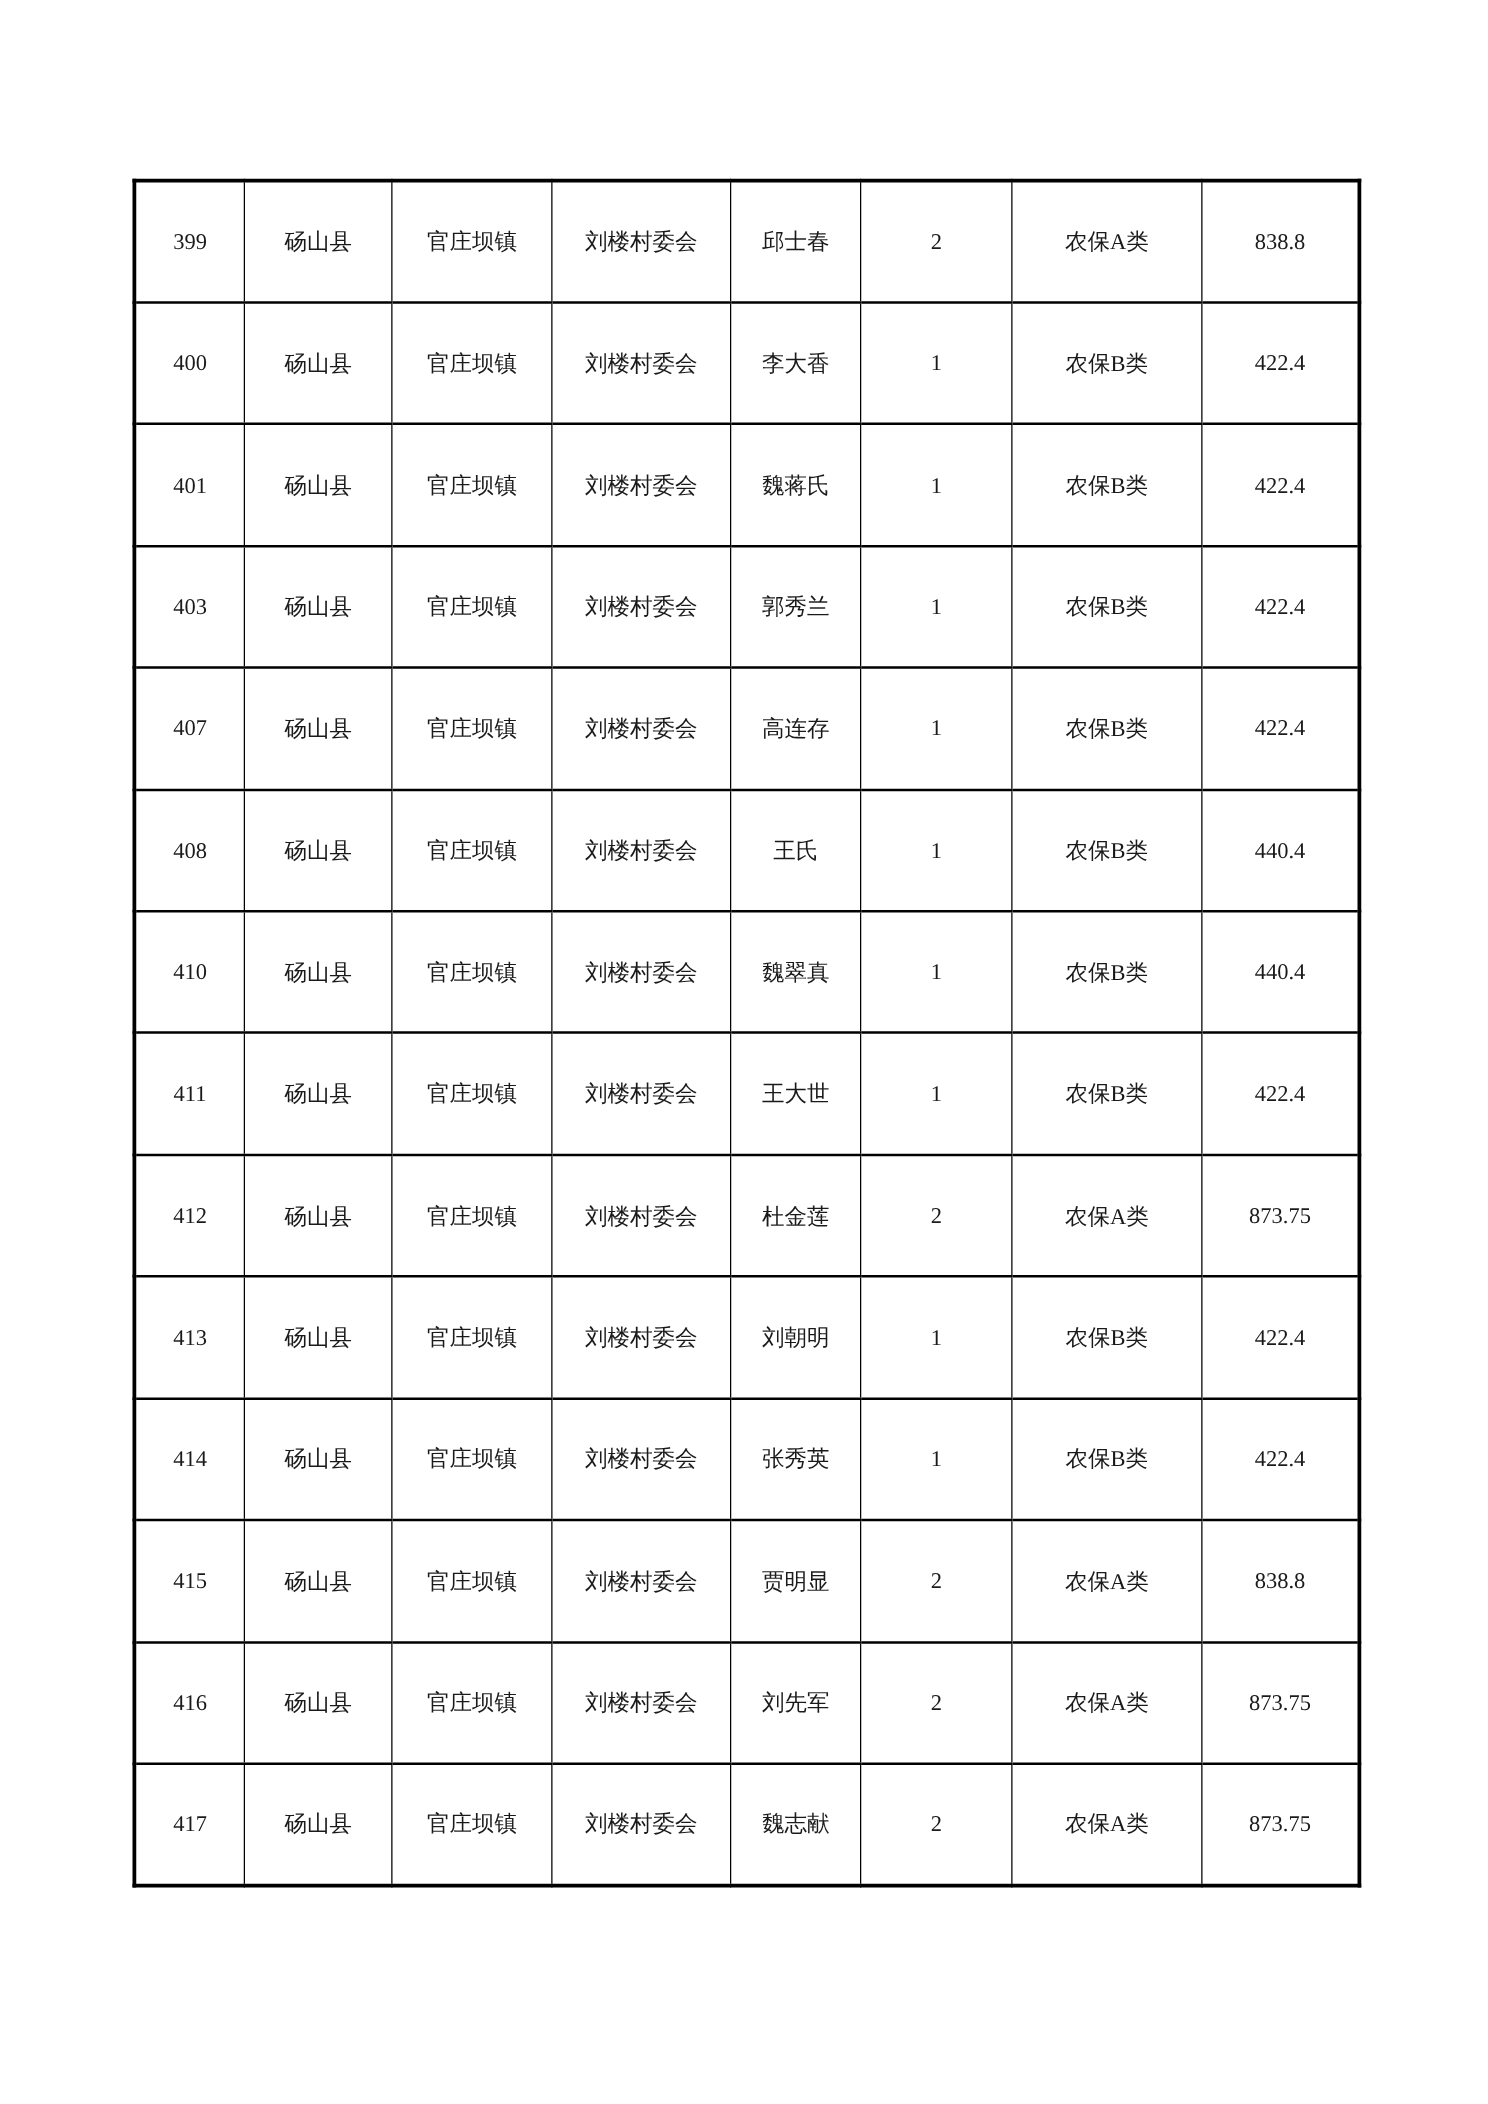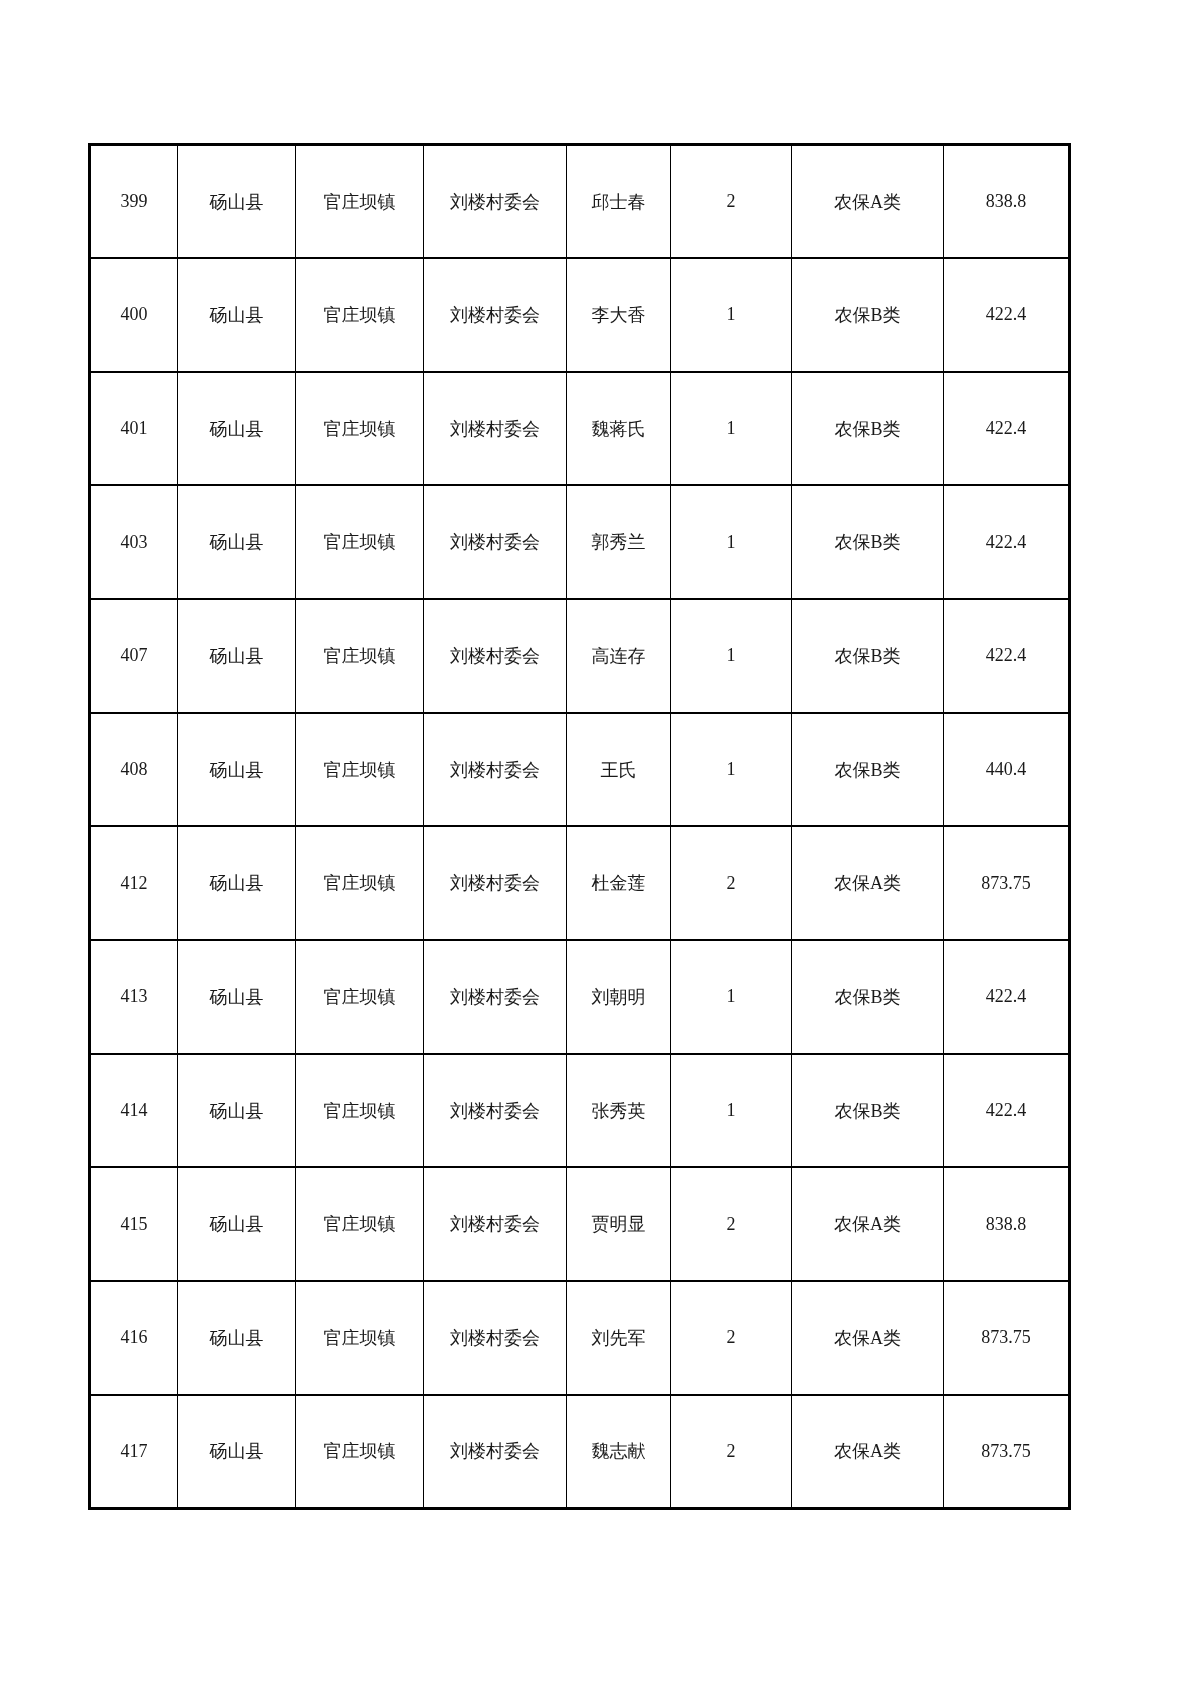--- a/index.html
+++ b/index.html
@@ -10,21 +10,21 @@
   }
   .page {
     position: relative;
     width: 1190px;
     height: 1683px;
     background: #ffffff;
     overflow: hidden;
   }
   table.roster {
     position: absolute;
-    left: 88px;
+    left: 106px;
     top: 143px;
     width: 980px;
     height: 1367px;
     border-collapse: collapse;
     table-layout: fixed;
     border: 3px solid #000000;
   }
   table.roster td {
     border-left: 1px solid #000000;
     border-right: 1px solid #000000;
@@ -120,20 +120,40 @@
     <td>408</td>
     <td>砀山县</td>
     <td>官庄坝镇</td>
     <td>刘楼村委会</td>
     <td>王氏</td>
     <td>1</td>
     <td>农保B类</td>
     <td>440.4</td>
   </tr>
         <tr>
+    <td>410</td>
+    <td>砀山县</td>
+    <td>官庄坝镇</td>
+    <td>刘楼村委会</td>
+    <td>魏翠真</td>
+    <td>1</td>
+    <td>农保B类</td>
+    <td>440.4</td>
+  </tr>
+        <tr>
+    <td>411</td>
+    <td>砀山县</td>
+    <td>官庄坝镇</td>
+    <td>刘楼村委会</td>
+    <td>王大世</td>
+    <td>1</td>
+    <td>农保B类</td>
+    <td>422.4</td>
+  </tr>
+        <tr>
     <td>412</td>
     <td>砀山县</td>
     <td>官庄坝镇</td>
     <td>刘楼村委会</td>
     <td>杜金莲</td>
     <td>2</td>
     <td>农保A类</td>
     <td>873.75</td>
   </tr>
         <tr>

